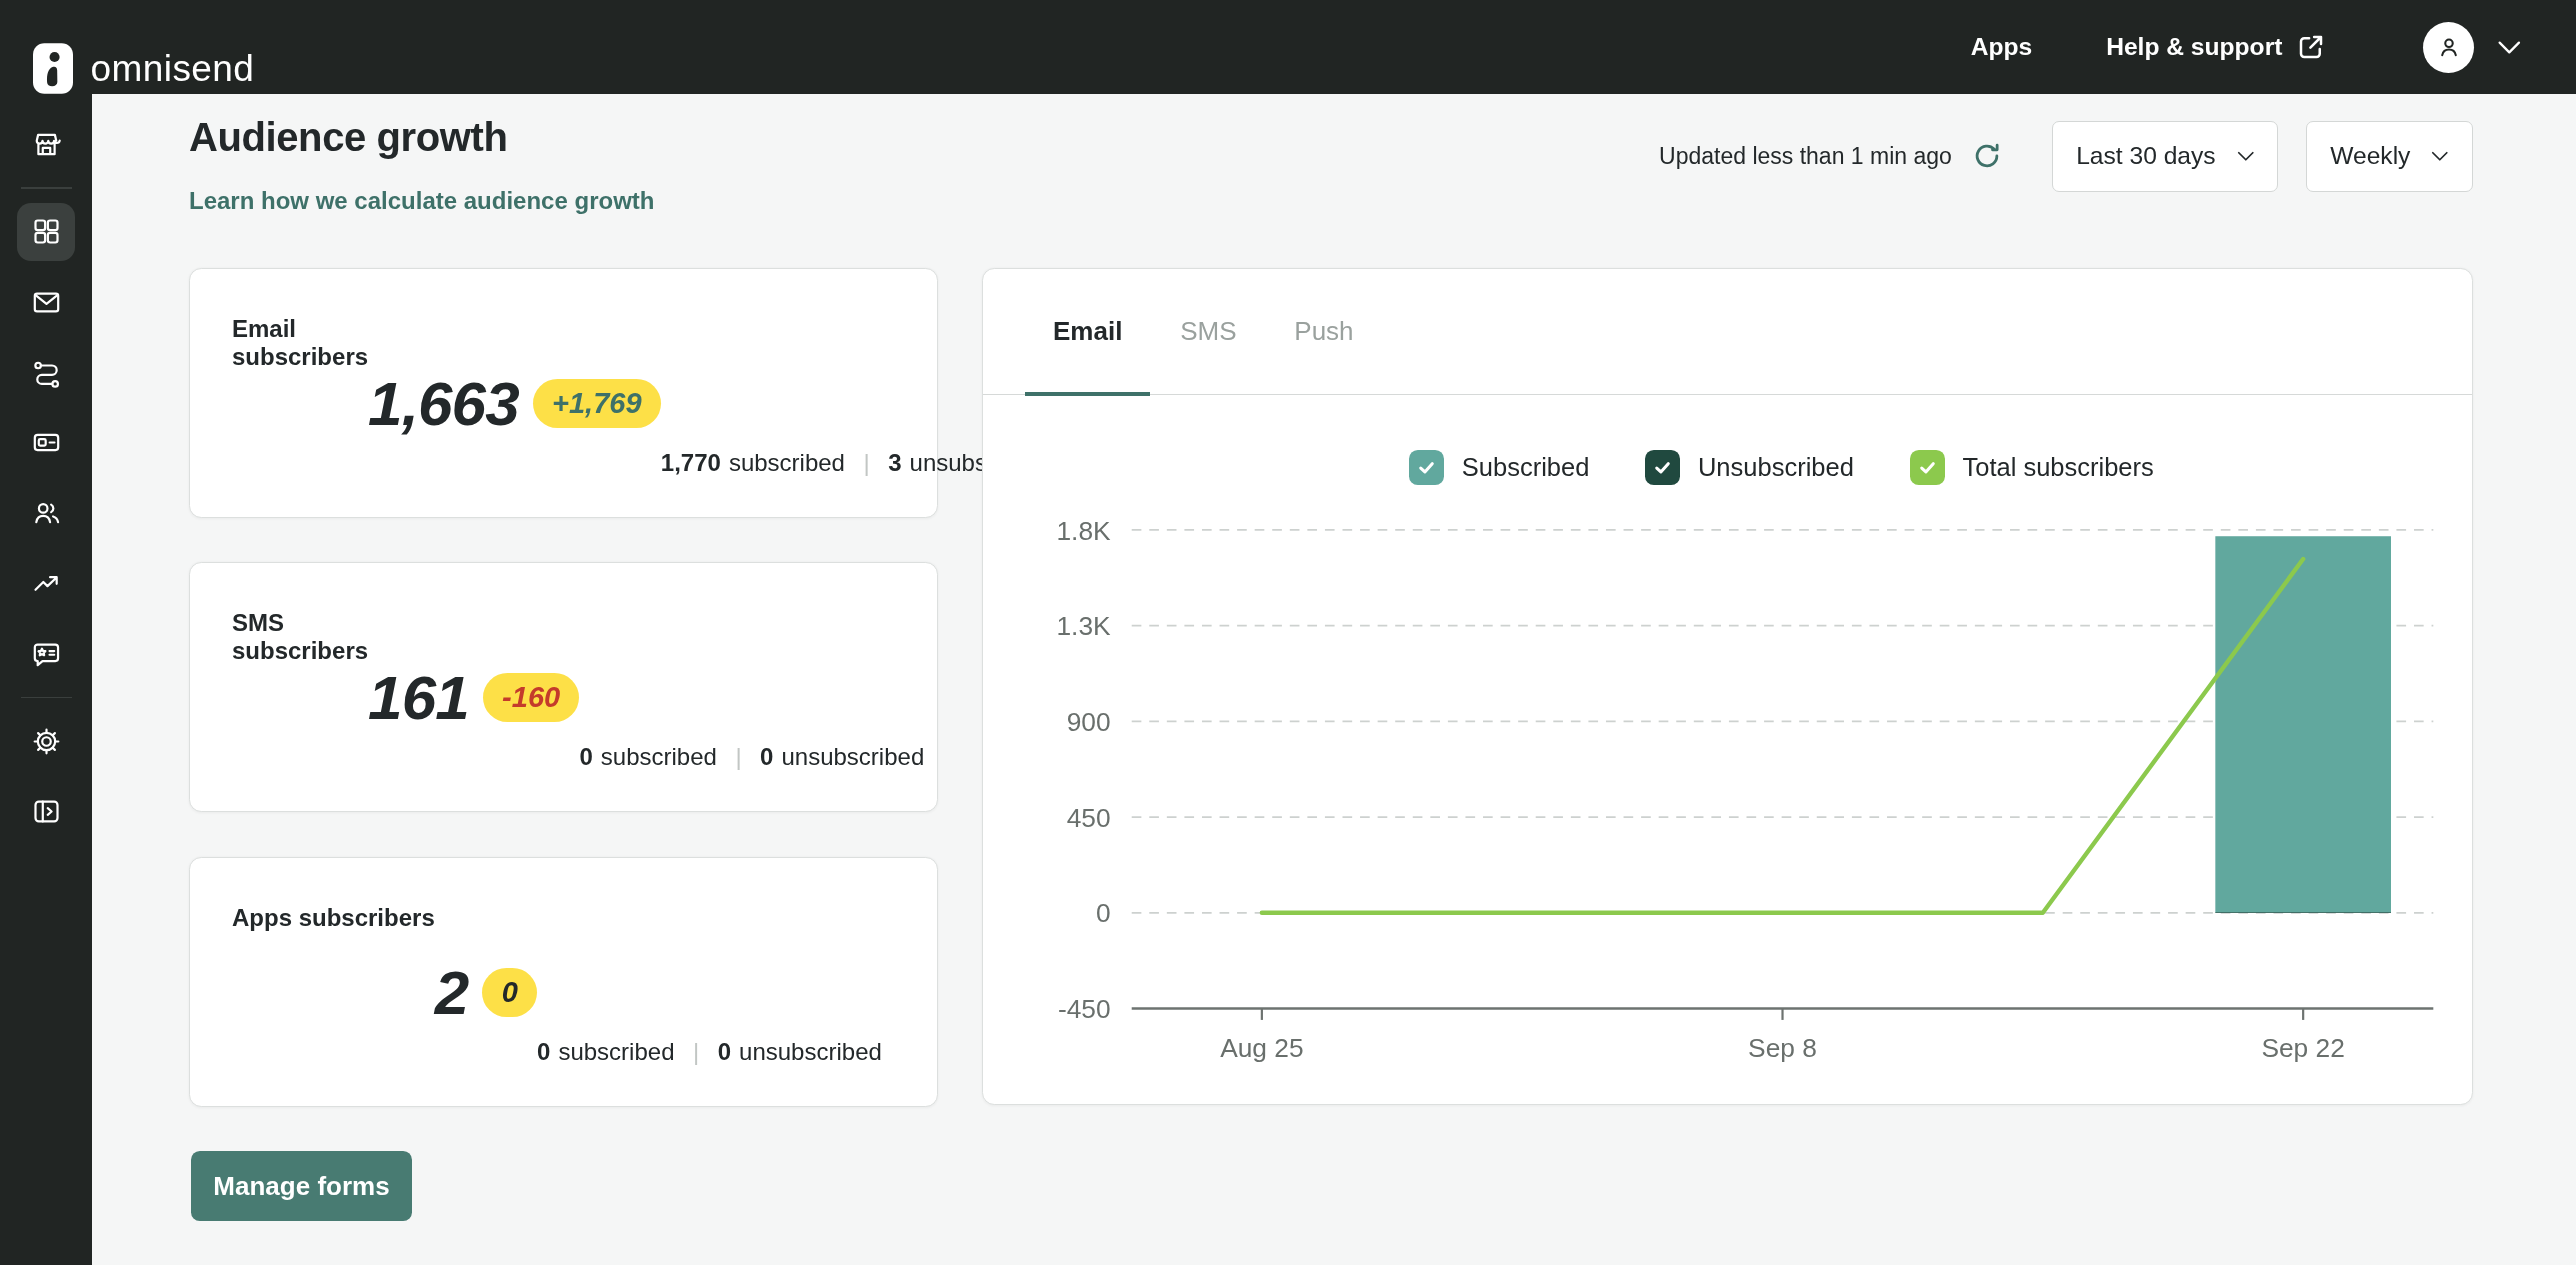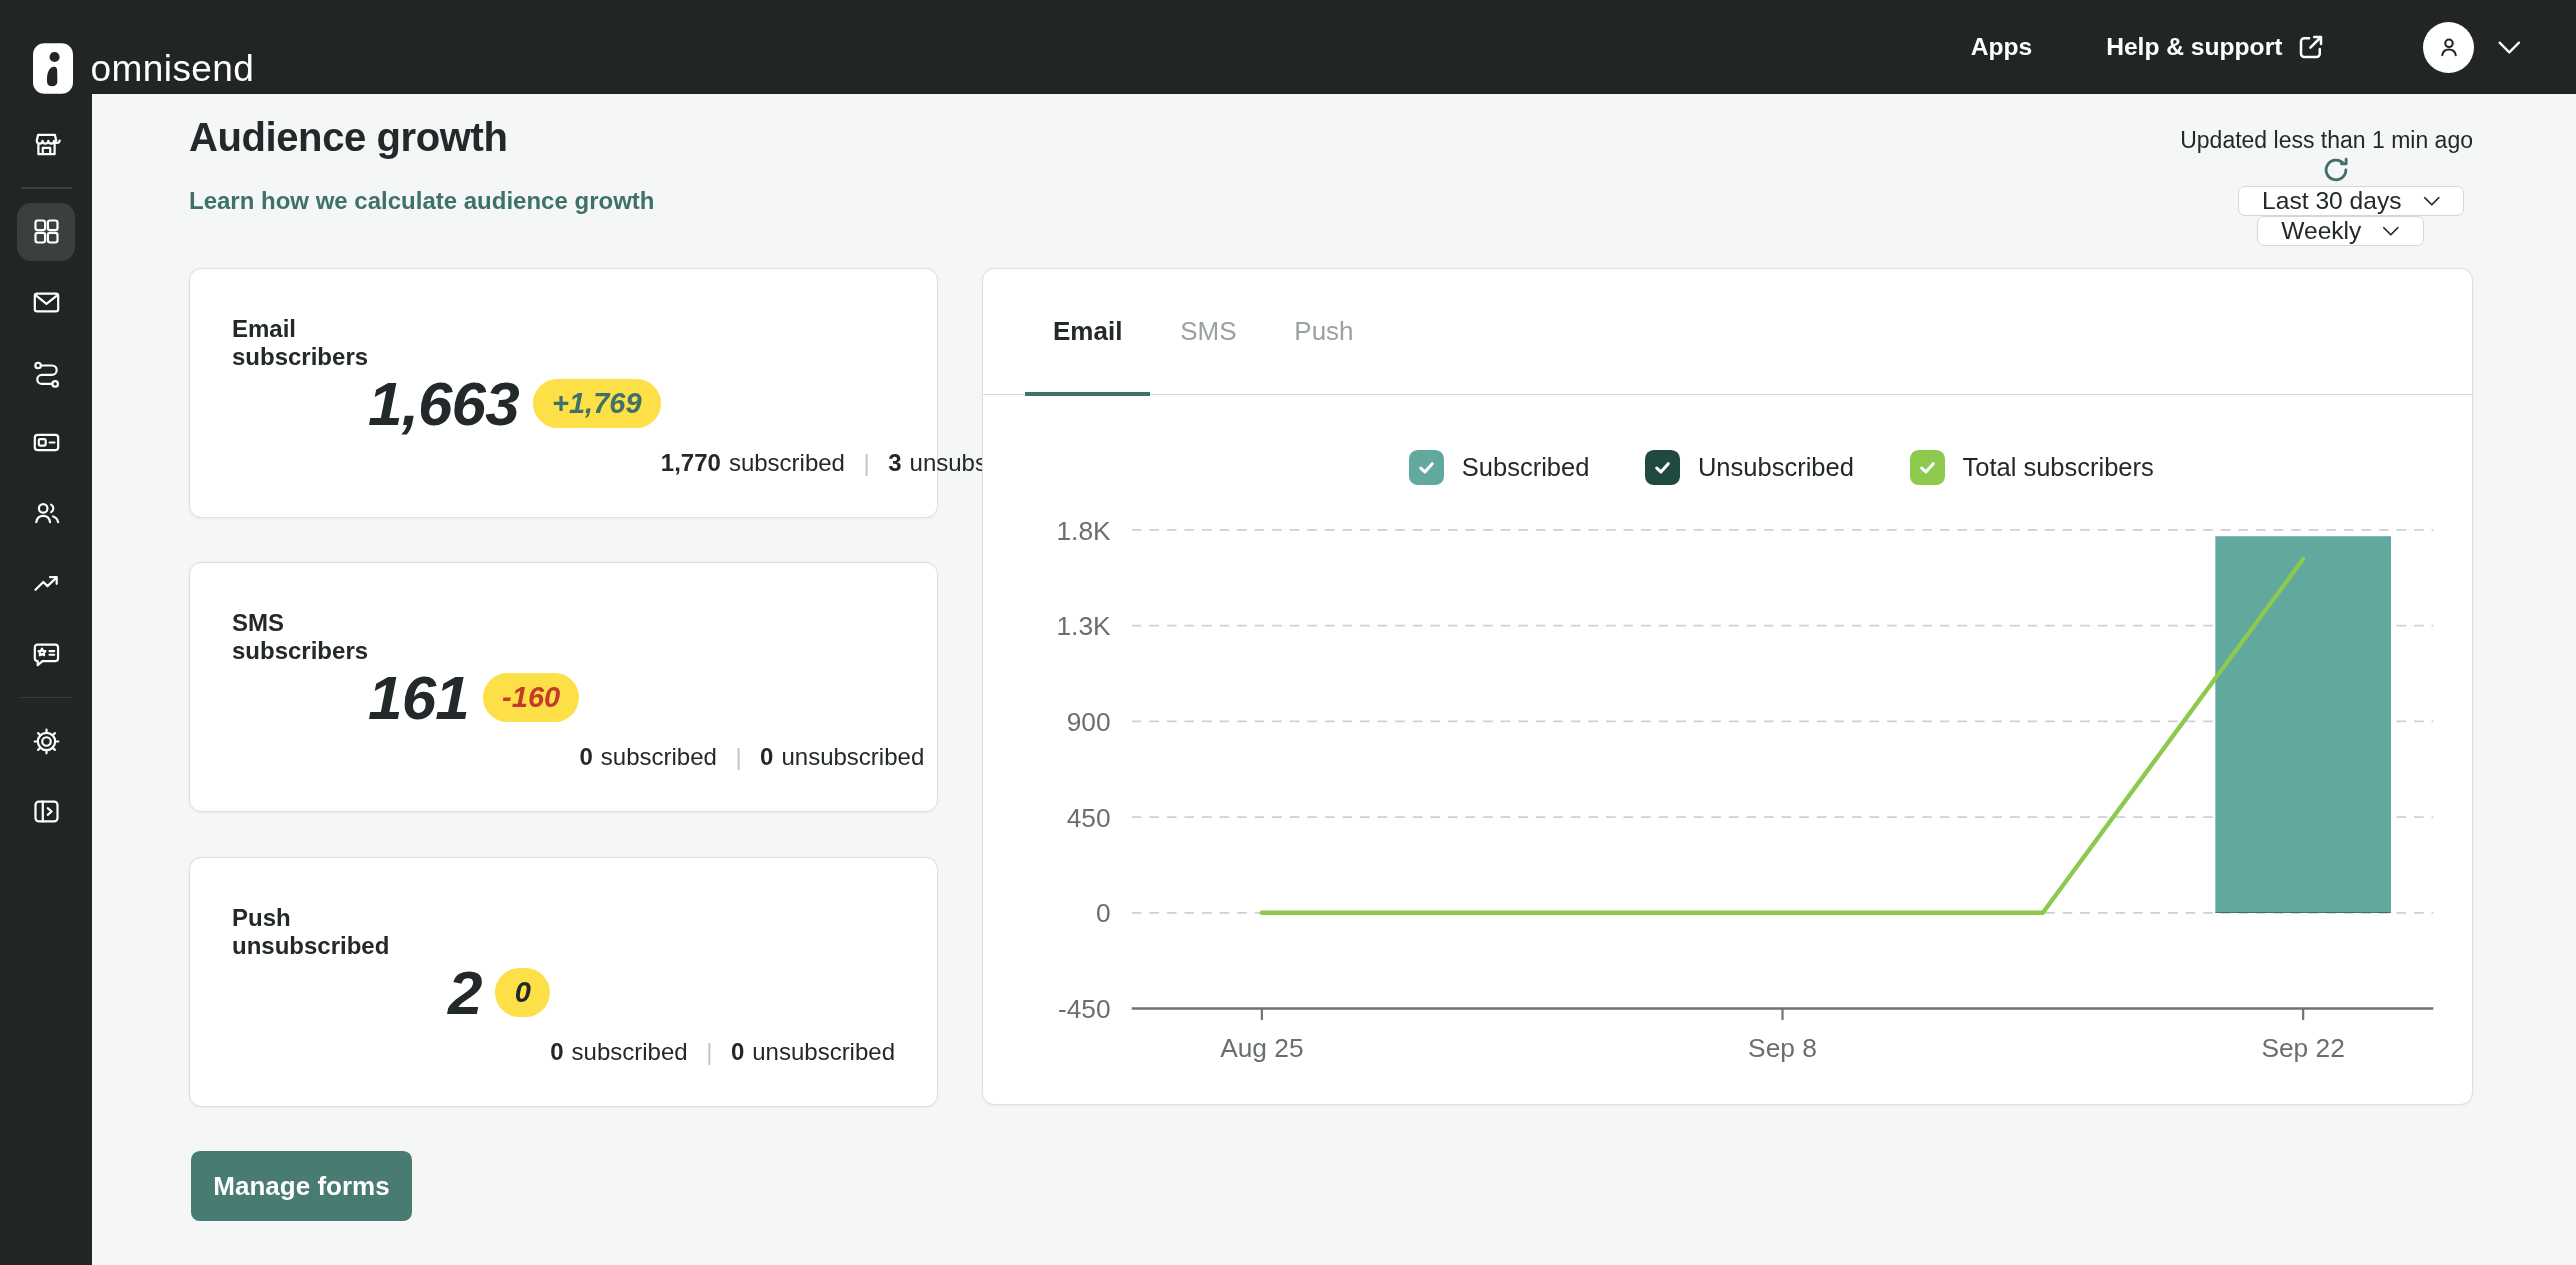--- a/index.html
+++ b/index.html
@@ -25,21 +25,21 @@
   .side-item { width:58px; height:58px; border-radius:14px; display:flex; align-items:center; justify-content:center;
                cursor:pointer; flex:0 0 auto; }
   .side-item + .side-item { margin-top:12.3px; }
   .side-item.active { background:#3b403e; }
   .side-divider { width:51px; height:1.8px; background:#3a3f3d; margin:14px 0; flex:0 0 auto; }
   .side-bottom { margin-top:auto; margin-bottom:14px; }
   
   .main { position:absolute; left:92px; top:94px; right:0; bottom:0; background:#f5f6f6; }
   .page-title { position:absolute; left:97px; top:21px; font-size:40px; font-weight:700; color:#23282a; letter-spacing:-0.4px; }
   .learn-link { position:absolute; left:97px; top:93px; font-size:24px; font-weight:700; color:#3e7169; text-decoration:none; cursor:pointer; }
-  .controls { position:absolute; right:103px; top:33px; height:58px; display:flex; align-items:center;flex-direction:column; }
+  .controls { position:absolute; right:103px; top:33px; height:58px; display:flex; align-items:center; }
   .updated { font-size:23px; color:#23282a; }
   .refresh-btn { border:none; background:transparent; margin-left:19.3px; cursor:pointer; display:flex; align-items:center; }
   .dropdown { height:71px; border:1.3px solid #d4d7d6; border-radius:7px; background:#fff; cursor:pointer;
               display:flex; align-items:center; gap:21px; padding:0 23px; font-size:24.6px; color:#23282a; }
   .dropdown.range { margin-left:49px; }
   .dropdown.gran  { margin-left:28px; }
   
   .stat-card { position:absolute; left:97px; width:749px; height:250px; background:#fff;
                border:1.3px solid #dcdfde; border-radius:12.3px; box-shadow:0 0.9px 2.6px rgba(32,38,36,.05);
                padding:46px 42px 40px; display:flex; }
@@ -227,21 +227,21 @@
       <div class="sub-row">
         <b>0</b>
         <span>subscribed</span>
         <span class="sub-sep">|</span>
         <b>0</b>
         <span>unsubscribed</span>
       </div>
     </section>
 
     <section class="stat-card" style="top:763px">
-      <div class="card-title">Push unsubscribed</div>
+      <div class="card-title">Apps subscribers</div>
       <div class="value-row">
         <span class="big-number">2</span>
         <span class="badge neutral">0</span>
       </div>
       <div class="sub-row">
         <b>0</b>
         <span>subscribed</span>
         <span class="sub-sep">|</span>
         <b>0</b>
         <span>unsubscribed</span>

